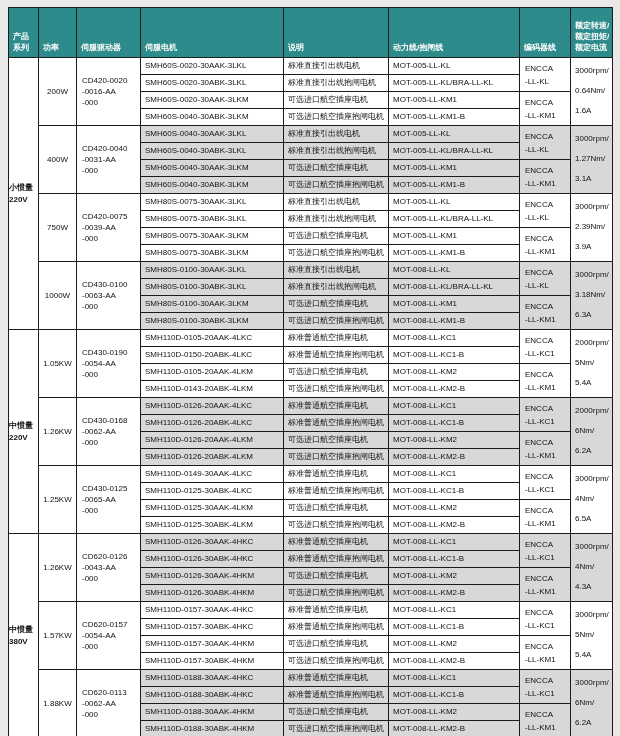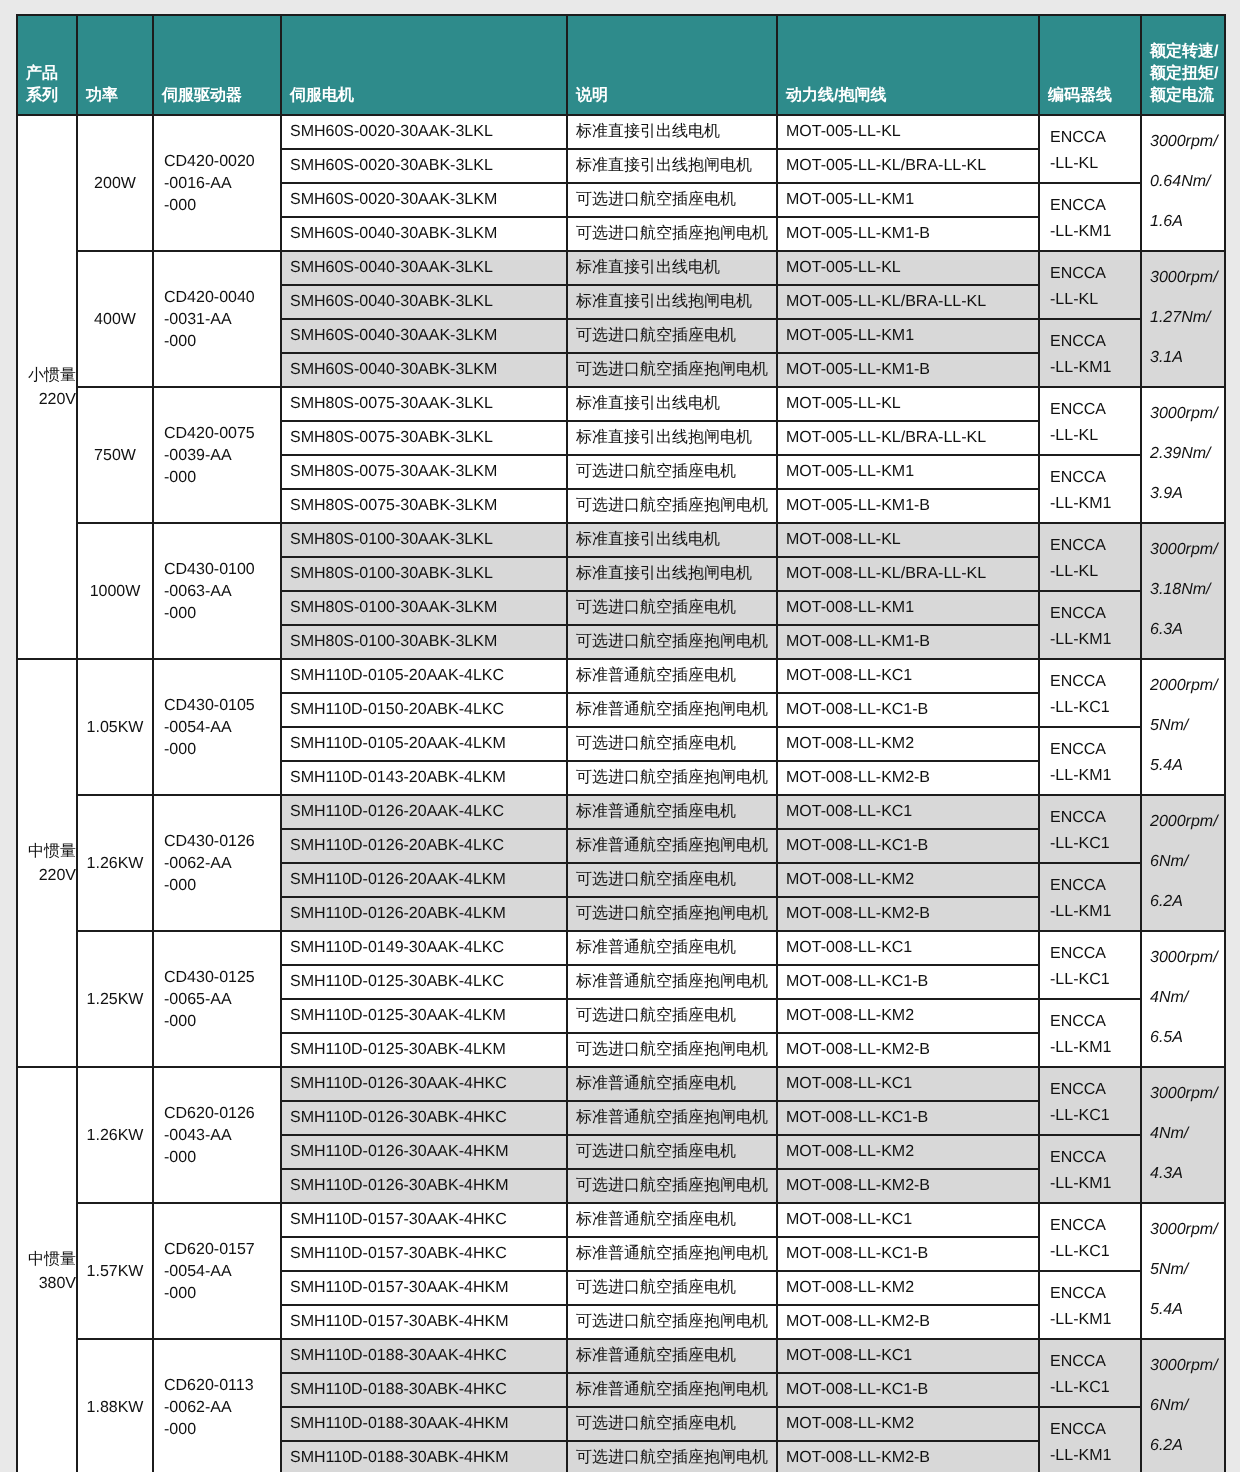--- a/index.html
+++ b/index.html
@@ -28,25 +28,25 @@
     height:47px;background:var(--header-bg);color:var(--header-text);
     font-size:8px;font-weight:bold;text-align:left;
     vertical-align:bottom;padding:12px 1px 4px 4px;line-height:11px;
     white-space:nowrap;overflow:hidden;
   }
   tbody tr{height:17px;}
   tbody td{
     font-size:8px;vertical-align:middle;white-space:nowrap;overflow:hidden;
     padding:0 0 0 4px;line-height:10px;
   }
-  td.c-series{text-align:right;padding:0;font-weight:normal;line-height:12px;}
+  td.c-series{text-align:left;padding:0;font-weight:bold;line-height:12px;}
   td.c-power{text-align:center;padding:0;}
   td.c-drive{line-height:11px;padding-left:5px;}
   td.c-enc{line-height:13px;padding-left:5px;margin-left:25px;}
-  td.c-rating{vertical-align:top;padding:3px 0 0 4px;line-height:20px;font-style:italic;}
+  td.c-rating{vertical-align:top;padding:3px 0 0 4px;line-height:20px;}
   td.shaded{background:var(--row-shaded);}
 </style>
 </head>
 <body>
 
 <div class="page">
   <table>
     <colgroup>
       <col class="w-series">
         <col class="w-power">
@@ -249,21 +249,21 @@
           <td class="c-desc shaded">可选进口航空插座抱闸电机</td>
           <td class="c-cable shaded">MOT-008-LL-KM1-B</td>
         </tr>
         <tr>
           <td class="c-series" rowspan="12">
             <div>中惯量</div>
             <div>220V</div>
           </td>
           <td class="c-power" rowspan="4">1.05KW</td>
           <td class="c-drive" rowspan="4">
-            <div>CD430-0105</div>
+            <div>CD430-0190</div>
             <div>-0054-AA</div>
             <div>-000</div>
           </td>
           <td class="c-motor">SMH110D-0105-20AAK-4LKC</td>
           <td class="c-desc">标准普通航空插座电机</td>
           <td class="c-cable">MOT-008-LL-KC1</td>
           <td class="c-enc" rowspan="2">
             <div>ENCCA</div>
             <div>-LL-KC1</div>
           </td>
@@ -288,21 +288,21 @@
           </td>
         </tr>
         <tr>
           <td class="c-motor">SMH110D-0143-20ABK-4LKM</td>
           <td class="c-desc">可选进口航空插座抱闸电机</td>
           <td class="c-cable">MOT-008-LL-KM2-B</td>
         </tr>
         <tr>
           <td class="c-power" rowspan="4">1.26KW</td>
           <td class="c-drive" rowspan="4">
-            <div>CD430-0126</div>
+            <div>CD430-0168</div>
             <div>-0062-AA</div>
             <div>-000</div>
           </td>
           <td class="c-motor shaded">SMH110D-0126-20AAK-4LKC</td>
           <td class="c-desc shaded">标准普通航空插座电机</td>
           <td class="c-cable shaded">MOT-008-LL-KC1</td>
           <td class="c-enc shaded" rowspan="2">
             <div>ENCCA</div>
             <div>-LL-KC1</div>
           </td>

